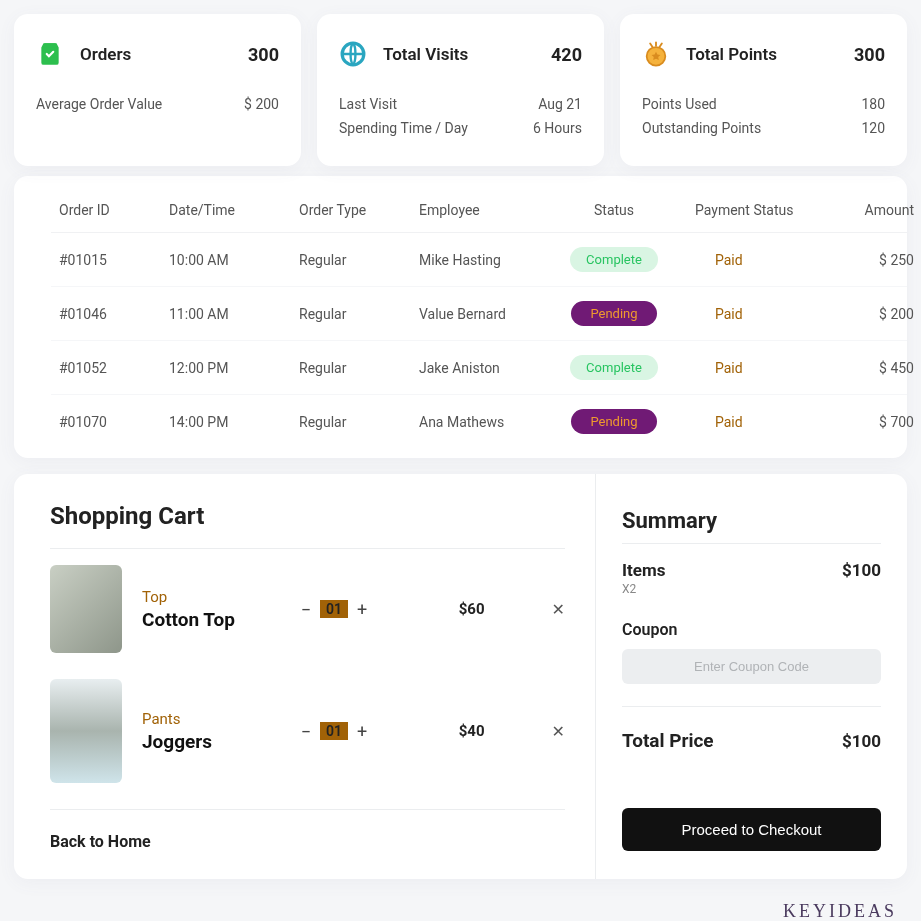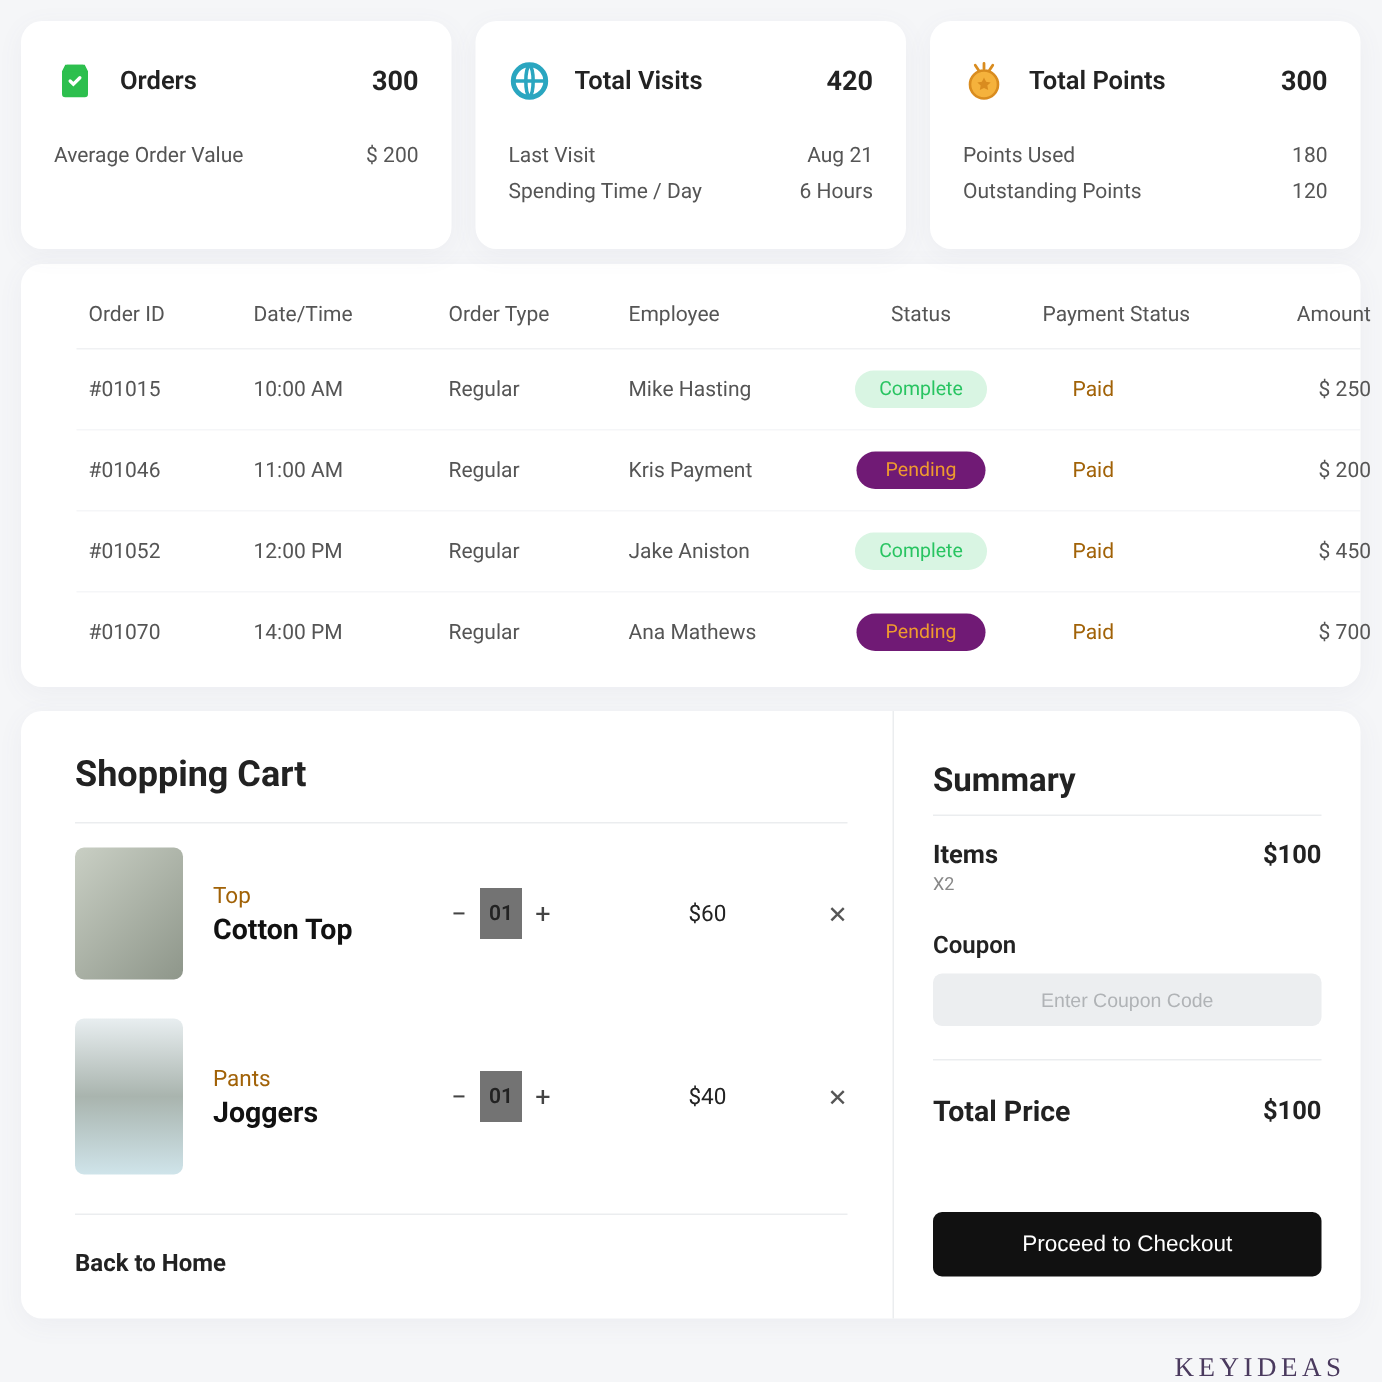--- a/index.html
+++ b/index.html
@@ -74,22 +74,22 @@
   }
   .cart-thumb.pants { height: 104px; background: linear-gradient(180deg,#e8eef0 0%, #a9b4ae 50%, #cfe4ea 100%); }
   .cart-item-info { width: 130px; }
   .cart-cat { font-size: 15px; color:#a16207; margin-bottom: 2px; }
   .cart-name { font-size: 19px; font-weight: 700; color:#111; }
   .qty-box { display:flex; align-items:center; }
   .qty-btn {
     width: 28px; height: 30px; display:flex; align-items:center; justify-content:center;
     font-size: 18px; color:#444; cursor:pointer; user-select:none;
   }
-  .qty-val { width: 28px; height: 34px; background:#737373; display:flex; align-items:center; justify-content:center; font-size:14px; font-weight:600; }
-  .cart-price { margin-left: auto; font-size: 15px; font-weight:400; width: 60px; text-align:center; }
+  .qty-val { width: 28px; height: 18px; background:#a16207; display:flex; align-items:center; justify-content:center; font-size:14px; font-weight:600; }
+  .cart-price { margin-left: auto; font-size: 15px; font-weight:700; width: 60px; text-align:center; }
   .cart-remove { margin-left: 30px; font-size: 16px; color:#555; cursor:pointer; }
 
   .back-home { font-size: 16px; font-weight: 700; margin-top: 22px; cursor:pointer; }
 
   .summary-title { font-size: 22px; font-weight:700; margin-bottom: 10px; }
   .summary-hr { border:none; border-top:1px solid #ebedef; margin: 8px 0 16px 0; }
   .summary-row { display:flex; justify-content:space-between; align-items:flex-start; }
   .summary-items-label { font-size: 17px; font-weight:700; }
   .summary-items-sub { font-size: 12px; color:#888; margin-top:2px; }
   .summary-val { font-size: 17px; font-weight:700; }
@@ -205,21 +205,21 @@
           <div>Regular</div>
           <div>Mike Hasting</div>
           <div class="status-col"><span class="status-pill status-complete">Complete</span></div>
           <div class="pay-col pay-paid">Paid</div>
           <div>$ 250</div>
         </div>
         <div class="trow">
           <div>#01046</div>
           <div>11:00 AM</div>
           <div>Regular</div>
-          <div>Kris Payment</div>
+          <div>Value Bernard</div>
           <div class="status-col"><span class="status-pill status-pending">Pending</span></div>
           <div class="pay-col pay-paid">Paid</div>
           <div>$ 200</div>
         </div>
         <div class="trow">
           <div>#01052</div>
           <div>12:00 PM</div>
           <div>Regular</div>
           <div>Jake Aniston</div>
           <div class="status-col"><span class="status-pill status-complete">Complete</span></div>

